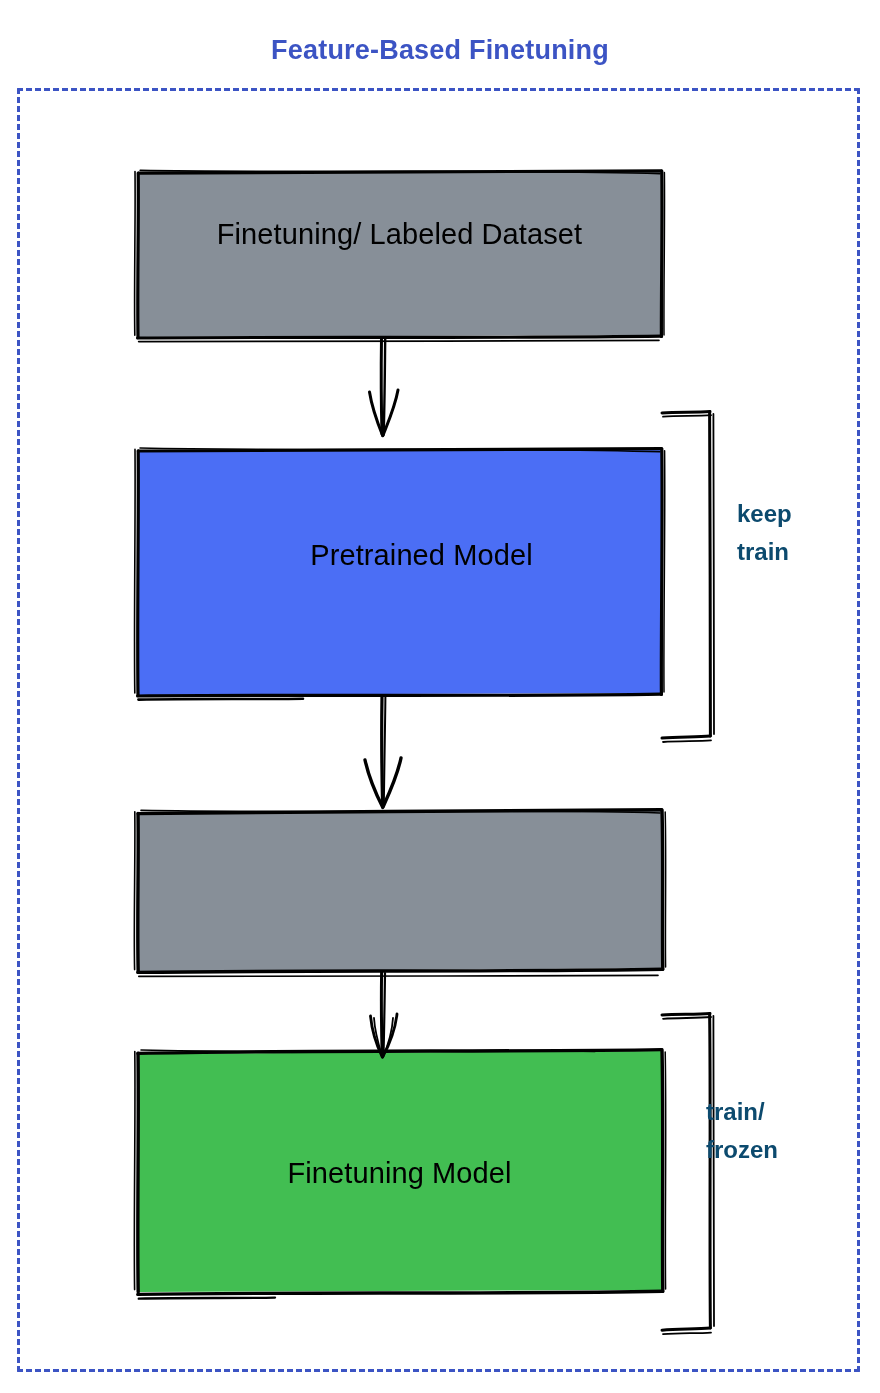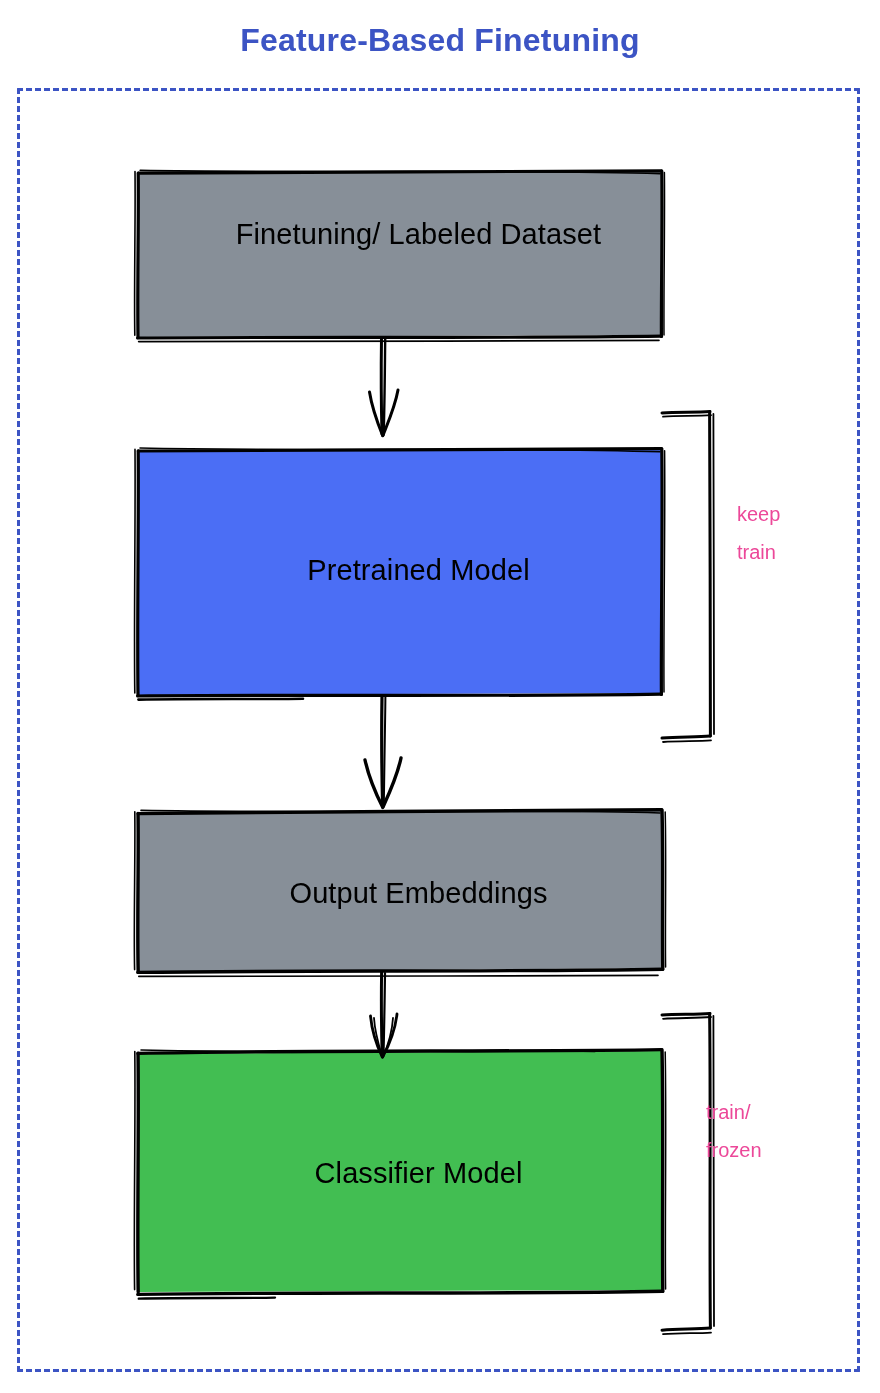--- a/index.html
+++ b/index.html
@@ -13,24 +13,24 @@
     position: relative;
     overflow: hidden;
     font-family: "Liberation Sans", sans-serif;
     -webkit-font-smoothing: antialiased;
   }
 
   
   #diagram-title {
     position: absolute;
     left: 0;
-    top: 22px;
+    top: 35px;
     width: 880px;
     text-align: center;
-    font-size: 32px;
+    font-size: 27px;
     font-weight: 700;
     letter-spacing: 0.2px;
     color: #3c54c4;
     user-select: none;
   }
 
   
   #dashed-container {
     position: absolute;
     left: 17px;
@@ -57,29 +57,28 @@
     position: absolute;
     left: 0;
     width: 100%;
     text-align: center;
     color: #000000;
     font-size: 29px;
     font-weight: 400;
     letter-spacing: 0.1px;
     user-select: none;
     white-space: nowrap;
-    padding-left: 19px;
   }
 
   
   #node-dataset       { left: 137px; top: 172px;  width: 525px; height: 165px; }
   #node-dataset .node-label       { top: 46px; }
 
   #node-pretrained    { left: 137px; top: 450px;  width: 525px; height: 245px; }
-  #node-pretrained .node-label    { top: 104px; }
+  #node-pretrained .node-label    { top: 89px; margin-left: 22px; }
 
   #node-embeddings    { left: 137px; top: 812px;  width: 525px; height: 160px; }
   #node-embeddings .node-label    { top: 65px; }
 
   #node-classifier    { left: 137px; top: 1052px; width: 525px; height: 240px; }
   #node-classifier .node-label    { top: 105px; }
 
   
   .arrow-svg {
     position: absolute;
@@ -92,24 +91,24 @@
   
   .bracket-svg {
     position: absolute;
     overflow: visible;
   }
   #bracket-frozen  { left: 652px; top: 408px; }
   #bracket-train   { left: 652px; top: 1010px; }
 
   .annotation {
     position: absolute;
-    color: #ec4899;
-    font-size: 20px;
+    color: #0c4a6e;
+    font-size: 24px;
     line-height: 38px;
-    font-weight: 400;
+    font-weight: 700;
     white-space: pre;
     user-select: none;
   }
   #annotation-keep-frozen { left: 737px; top: 495px; }
   #annotation-train-update { left: 706px; top: 1093px; }
 </style>
 </head>
 <body>
 
 <div id="diagram-title">Feature-Based Finetuning</div>
@@ -151,36 +150,35 @@
     <path d="M14,14 L536,10 L538,168 L13,172 Z" fill="#878f98" stroke="none"></path>
     <path d="M13.2,13.6 C160,11.0 400,11.8 536.6,9.8" fill="none" stroke="#000" stroke-width="3.4" stroke-linecap="round"></path>
     <path d="M16.0,10.4 C180,13.4 410,9.0 535.0,13.0" fill="none" stroke="#000" stroke-width="1.6" stroke-linecap="round"></path>
     <path d="M537.0,10.0 C538.4,56 537.0,128 537.8,169.4" fill="none" stroke="#000" stroke-width="3.4" stroke-linecap="round"></path>
     <path d="M540.2,12.0 C541.4,58 540.0,126 540.6,167.0" fill="none" stroke="#000" stroke-width="1.5" stroke-linecap="round"></path>
     <path d="M537.6,169.2 C380,172.0 160,170.2 12.8,172.4" fill="none" stroke="#000" stroke-width="3.4" stroke-linecap="round"></path>
     <path d="M533.0,175.4 C370,177.0 150,175.0 13.8,176.4" fill="none" stroke="#000" stroke-width="1.6" stroke-linecap="round"></path>
     <path d="M13.2,172.0 C12.0,128 13.8,56 13.0,13.4" fill="none" stroke="#000" stroke-width="3.4" stroke-linecap="round"></path>
     <path d="M9.6,169.6 C8.6,126 10.4,54 9.8,11.8" fill="none" stroke="#000" stroke-width="1.6" stroke-linecap="round"></path>
   </svg>
-  <div class="node-label">Output Embeddings</div>
 </div>
 
 <div class="node" id="node-classifier">
   <svg class="node-svg" width="549" height="264" viewBox="0 0 549 264">
     <path d="M14,14 L536,11 L538,250 L13,252 Z" fill="#42be52" stroke="none"></path>
     <path d="M13.0,13.4 C160,10.0 400,12.0 536.4,9.6" fill="none" stroke="#000" stroke-width="3.4" stroke-linecap="round"></path>
     <path d="M16.0,10.0 C190,13.8 400,8.6 470.0,11.4" fill="none" stroke="#000" stroke-width="1.6" stroke-linecap="round"></path>
     <path d="M537.0,9.8 C538.6,78 537.0,190 537.8,251.4" fill="none" stroke="#000" stroke-width="3.4" stroke-linecap="round"></path>
     <path d="M540.2,12.0 C541.6,80 539.8,188 540.6,249.0" fill="none" stroke="#000" stroke-width="1.5" stroke-linecap="round"></path>
     <path d="M537.6,251.2 C380,254.2 160,252.0 12.8,254.4" fill="none" stroke="#000" stroke-width="3.4" stroke-linecap="round"></path>
     <path d="M150.0,257.6 C110,258.4 60,257.4 13.8,258.6" fill="none" stroke="#000" stroke-width="2.4" stroke-linecap="round"></path>
     <path d="M13.2,252.0 C12.0,190 14.0,78 13.0,13.2" fill="none" stroke="#000" stroke-width="3.4" stroke-linecap="round"></path>
     <path d="M9.6,249.6 C8.6,188 10.6,76 9.8,11.6" fill="none" stroke="#000" stroke-width="1.6" stroke-linecap="round"></path>
   </svg>
-  <div class="node-label">Classifier Model</div>
+  <div class="node-label">Finetuning Model</div>
 </div>
 
 <svg class="arrow-svg" id="arrow-dataset-to-pretrained" width="70" height="120" viewBox="0 0 70 120">
   <path d="M31.5,2 C31.0,36 31.2,70 32.0,98" fill="none" stroke="#000" stroke-width="3" stroke-linecap="round"></path>
   <path d="M35.2,3 C34.8,38 34.6,72 33.6,99" fill="none" stroke="#000" stroke-width="2.4" stroke-linecap="round"></path>
   <path d="M19.5,56 C22,72 28,88 32.6,99.5" fill="none" stroke="#000" stroke-width="3" stroke-linecap="round"></path>
   <path d="M48.0,54 C45,71 37,89 32.8,99.8" fill="none" stroke="#000" stroke-width="3" stroke-linecap="round"></path>
 </svg>
 
 <svg class="arrow-svg" id="arrow-pretrained-to-embeddings" width="70" height="122" viewBox="0 0 70 122">

